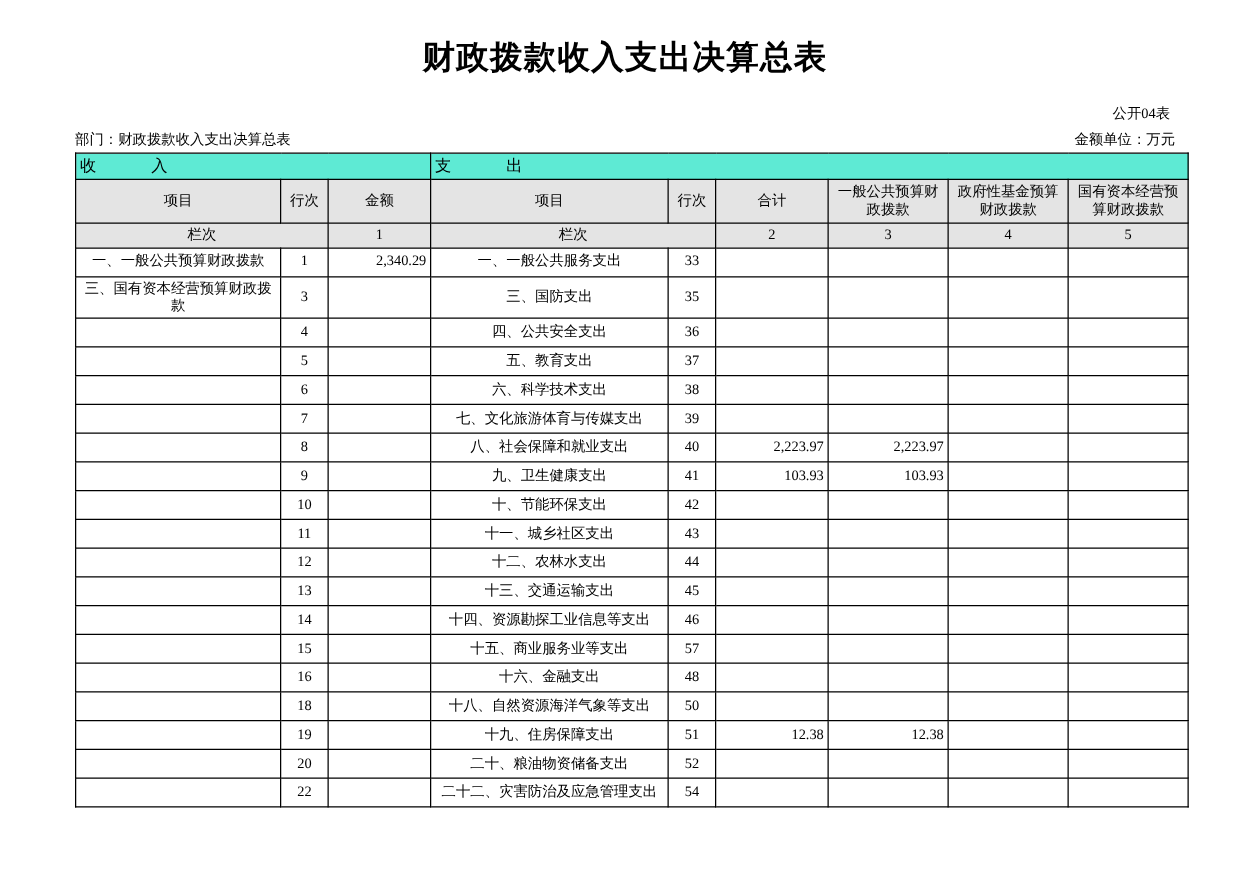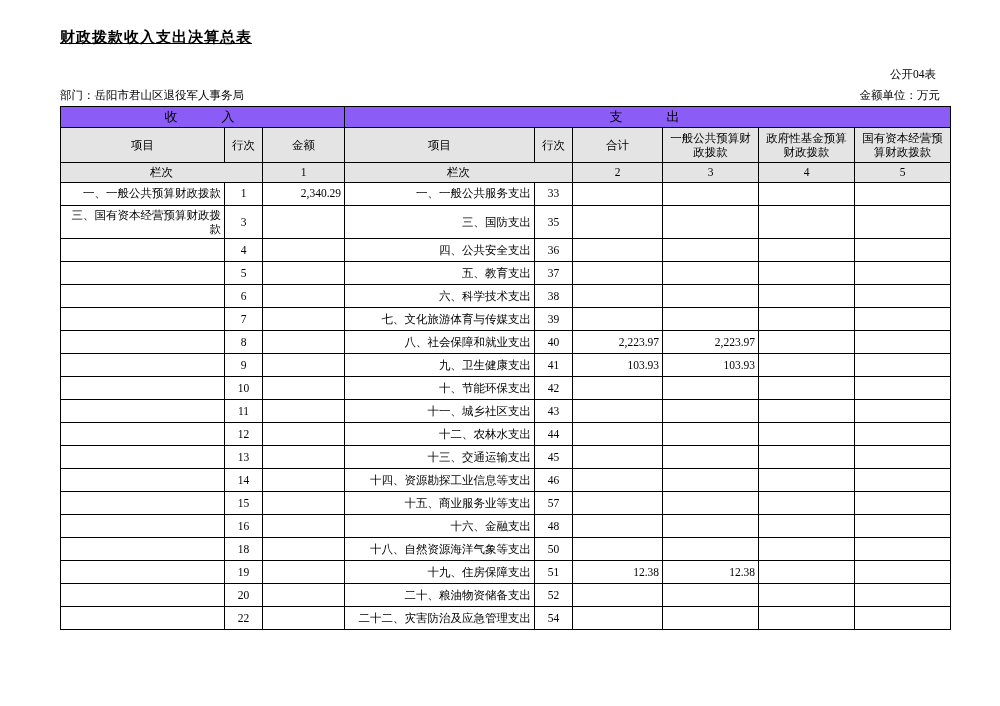--- a/index.html
+++ b/index.html
@@ -17,27 +17,26 @@
   }
   .page {
     position: absolute;
     left: 0; top: 0;
     width: 1000px;
     height: 706px;
     box-sizing: border-box;
     padding: 0 60px;
   }
   .doc-title {
-    text-align: left;
-    font-size: 15px;
+    text-align: center;
+    font-size: 26px;
     font-weight: bold;
     letter-spacing: 1px;
     margin-top: 28px;
     font-family: "Liberation Serif", "DejaVu Serif", serif;
-    text-decoration: underline;
   }
   .sheet-code {
     text-align: right;
     font-size: 11.5px;
     margin-top: 20px;
     margin-right: 4px;
   }
   .meta-row {
     display: flex;
     justify-content: space-between;
@@ -60,28 +59,27 @@
     padding: 2px 3px;
     vertical-align: middle;
     line-height: 1.25;
     font-weight: normal;
   }
   .hdr {
     background: #e4e4e4;
     text-align: center;
   }
   .hdr-big {
-    background: #8b5cf6;
-    text-align: center;
+    background: #5eead4;
     font-size: 13px;
     letter-spacing: 6px;
     padding: 4px 3px;
   }
   .rowlabel-cell {
-    text-align: right;
+    text-align: center;
     padding-left: 4px;
     height: 18px;
   }
   .num-cell {
     text-align: right;
     padding-right: 6px;
     font-family: "Liberation Serif", "DejaVu Serif", serif;
   }
   .ctr { text-align: center; }
   .c-item-in { width: 164px; }
@@ -98,21 +96,21 @@
 </head>
 <body>
 
 <div class="page">
 
   <div class="doc-title">财政拨款收入支出决算总表</div>
 
   <div class="sheet-code">公开04表</div>
 
   <div class="meta-row">
-    <div class="meta-left">部门：岳阳市君山区退役军人事务局</div>
+    <div class="meta-left">部门：财政拨款收入支出决算总表</div>
     <div class="meta-right">金额单位：万元</div>
   </div>
 
   <table class="fin">
     <colgroup>
       <col class="c-item-in">
         <col class="c-line-in">
         <col class="c-amt-in">
       <col class="c-item-out">
         <col class="c-line-out">

